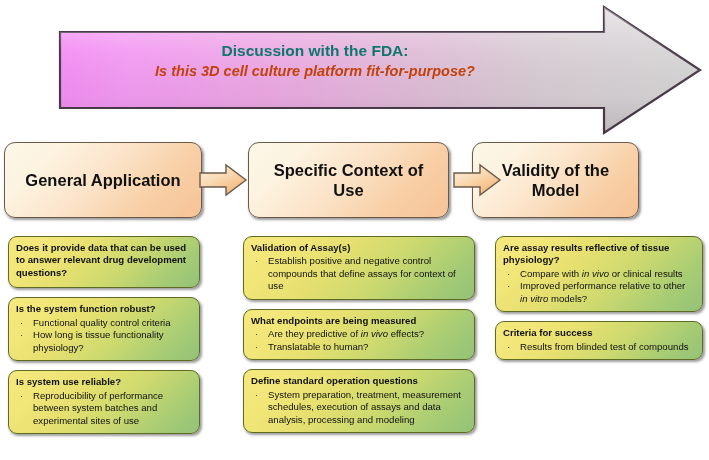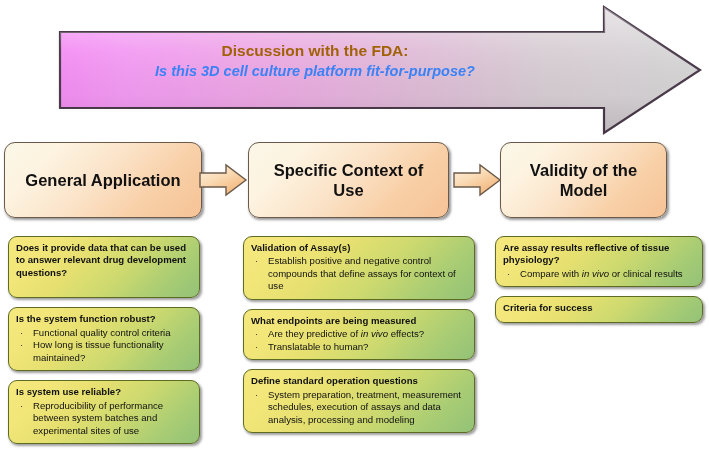--- a/index.html
+++ b/index.html
@@ -34,28 +34,28 @@
     left: 30px;
     top: 40px;
     width: 570px;
     text-align: center;
     line-height: 1.38;
     pointer-events: none;
   }
   #banner-text .line1 {
     font-size: 15.5px;
     font-weight: bold;
-    color: #a16207;
+    color: #0f766e;
     white-space: nowrap;
   }
   #banner-text .line2 {
     font-size: 14.5px;
     font-weight: bold;
     font-style: italic;
-    color: #3b82f6;
+    color: #c2410c;
     white-space: nowrap;
   }
 
   
   .stage-box {
     position: absolute;
     top: 142px;
     height: 76px;
     border: 1.6px solid #6b5a4a;
     border-radius: 11px;
@@ -75,21 +75,21 @@
   }
   .stage-box .stage-label {
     font-size: 16.5px;
     font-weight: bold;
     text-align: center;
     line-height: 1.22;
     color: #111111;
   }
   #stage-box-1 { left: 4px;   width: 198px; }
   #stage-box-2 { left: 248px; width: 201px; }
-  #stage-box-3 { left: 500px; width: 167px; }
+  #stage-box-3 { left: 472px; width: 167px; }
 
   
   .connector {
     position: absolute;
     top: 163px;
     width: 50px;
     height: 34px;
   }
   .connector svg { display: block; width: 100%; height: 100%; }
   #connector-1 { left: 198px; }
@@ -144,21 +144,21 @@
   }
   .detail-box li .bullet-dot {
     position: absolute;
     left: 4px;
     top: 0;
     font-size: 9.6px;
     line-height: 1.30;
     color: #333333;
   }
   .detail-box.no-bullets .db-title {
-    margin-bottom: 12px;
+    margin-bottom: 2px;
   }
   .detail-box em { }
 </style>
 </head>
 <body>
 
 <div id="banner-arrow">
   <svg viewBox="0 0 688 132" preserveAspectRatio="none">
     <defs>
       <linearGradient id="bannerGrad" x1="0" y1="0" x2="1" y2="0">
@@ -214,21 +214,21 @@
 </div>
 
 <div class="column" id="column-1">
     <div class="detail-box no-bullets">
       <div class="db-title">Does it provide data that can be used to answer relevant drug development questions?</div>
     </div>
     <div class="detail-box">
       <div class="db-title">Is the system function robust?</div>
       <ul>
         <li><span class="bullet-dot">·</span><span>Functional quality control criteria</span></li>
-        <li><span class="bullet-dot">·</span><span>How long is tissue functionality maintained?</span></li>
+        <li><span class="bullet-dot">·</span><span>How long is tissue functionality physiology?</span></li>
       </ul>
     </div>
     <div class="detail-box">
       <div class="db-title">Is system use reliable?</div>
       <ul>
         <li><span class="bullet-dot">·</span><span>Reproducibility of performance between system batches and experimental sites of use</span></li>
       </ul>
     </div>
   </div>
 <div class="column" id="column-2">
@@ -250,24 +250,24 @@
       <ul>
         <li><span class="bullet-dot">·</span><span>System preparation, treatment, measurement schedules, execution of assays and data analysis, processing and modeling</span></li>
       </ul>
     </div>
   </div>
 <div class="column" id="column-3">
     <div class="detail-box">
       <div class="db-title">Are assay results reflective of tissue physiology?</div>
       <ul>
         <li><span class="bullet-dot">·</span><span>Compare with <em>in vivo</em> or clinical results</span></li>
-        <li><span class="bullet-dot">·</span></li>
+        <li><span class="bullet-dot">·</span><span>Improved performance relative to other <em>in vitro</em> models?</span></li>
       </ul>
     </div>
     <div class="detail-box">
       <div class="db-title">Criteria for success</div>
       <ul>
         <li><span class="bullet-dot">·</span></li>
         <li><span class="bullet-dot">·</span></li>
-        <li><span class="bullet-dot">·</span></li>
+        <li><span class="bullet-dot">·</span><span>Results from blinded test of compounds</span></li>
       </ul>
     </div>
   </div>
 
 </body></html>

